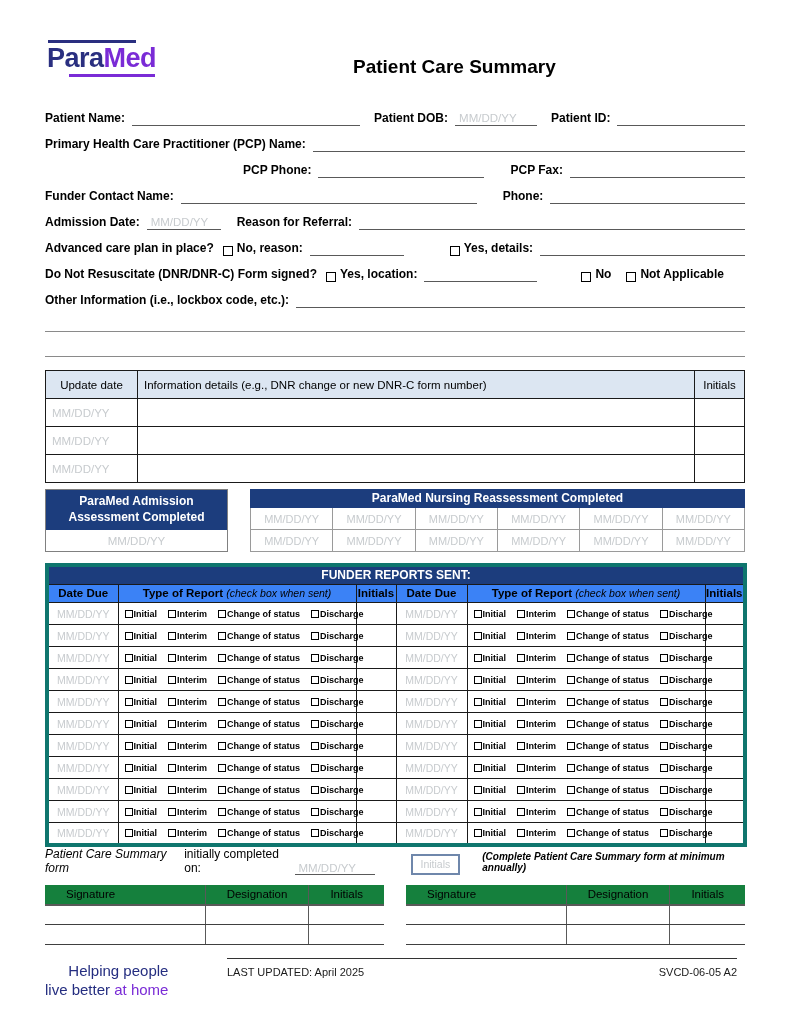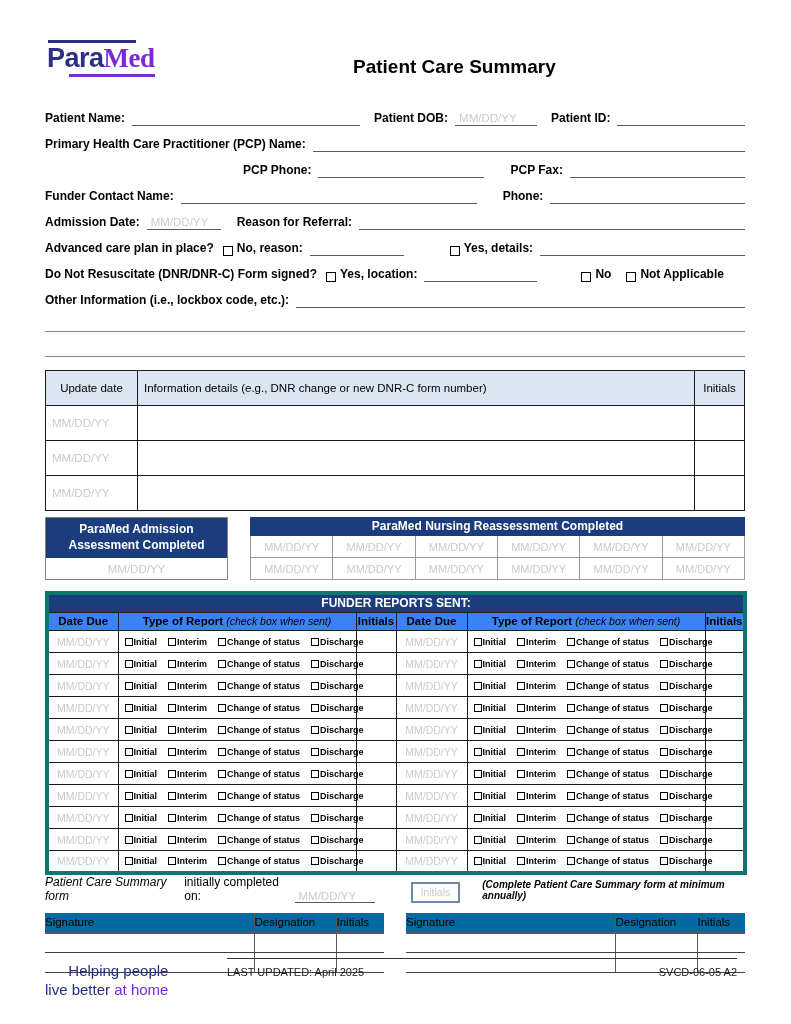--- a/index.html
+++ b/index.html
@@ -7,42 +7,42 @@
   body { width:791px; height:1024px; font-family:"Liberation Sans", sans-serif; color:#000; }
   .page { position:relative; width:791px; height:1024px; overflow:hidden; }
   .content { position:absolute; left:45px; top:0; width:700px; }
 
   
   .hdr { position:relative; height:100px; }
   .logo { position:absolute; left:2px; top:40px; }
   .logo-line-top { width:88px; height:3px; background:#2a2f80; margin-left:1px; }
   .logo-text { font-size:27px; font-weight:bold; letter-spacing:-0.5px; line-height:1.1; margin-top:1px; }
   .logo-text .navy { color:#2a2f80; }
-  .logo-text .purple { color:#7a2bd6;font-family:Liberation Serif, serif; }
+  .logo-text .purple { color:#7a2bd6; }
   .logo-line-bottom { width:86px; height:3px; background:#7a2bd6; margin-left:22px; margin-top:0px; }
   .title { position:absolute; left:308px; top:56px; margin:0; font-size:19px; font-weight:bold; color:#000; }
 
   
   .fields { margin-top:12px; }
   .frow { display:flex; align-items:flex-end; margin-bottom:12px; font-size:12px; line-height:1.15; }
   .lbl { font-weight:bold; white-space:nowrap; }
   .line { border-bottom:1px solid #595959; height:14px; margin-left:7px; }
   .grow { flex:1; }
   .ph { color:#c7cbce; }
   .phtext { color:#c7cbce; font-size:11.5px; padding-left:4px; }
   .cb { display:inline-block; width:10px; height:10px; border:1px solid #000; margin-right:4px; vertical-align:-1px; background:#fff; }
 
   .cont-line { border-bottom:1px solid #8a8a8a; height:1px; }
   .cont-line.one { margin-top:23px; }
   .cont-line.two { margin-top:24px; }
 
   
   table { border-collapse:collapse; }
   .update-table { width:700px; margin-top:13px; border:1.5px solid #1a1a1a; }
-  .update-table th, .update-table td { border:1px solid #1a1a1a; font-size:11.5px; font-weight:normal; text-align:left; padding:2px 6px; height:35px; }
+  .update-table th, .update-table td { border:1px solid #1a1a1a; font-size:11.5px; font-weight:normal; text-align:left; padding:2px 6px; height:28px; }
   .update-table th { background:#dce6f2; }
   .update-table th.c, .update-table td.c { text-align:center; }
   .update-table td.ph { font-size:11.5px; }
 
   
   .assess-row { display:flex; margin-top:6px; }
   .admission-box { width:183px; border:1px solid #808080; }
   .admission-hd { background:#1c3d7d; color:#fff; font-weight:bold; font-size:12px; text-align:center; padding:4px 2px 5px; line-height:1.3; }
   .admission-date { text-align:center; font-size:11.5px; padding:5px 0 4px; }
   .nursing-table { width:495px; margin-left:22px; }
@@ -65,21 +65,21 @@
   
   .completion { display:flex; align-items:flex-end; font-size:12px; }
   .it { font-style:italic; }
   .comp-date { width:88px; margin-left:6px; border-bottom:1px solid #595959; height:14px; }
   .init-box { margin-left:36px; border:2px solid #6f87ab; font-size:10.5px; padding:2px 8px 3px; color:#c7cbce; }
   .comp-note { margin-left:22px; font-size:10px; font-weight:bold; font-style:italic; padding-bottom:2px; }
 
   
   .sig-row { display:flex; margin-top:10px; gap:22px; }
   .sig-table { flex:1; }
-  .sig-table th { background:#0369a1; font-size:11.5px; font-weight:normal; text-align:left; padding:3px 0 4px; border-bottom:2px solid #595959; }
+  .sig-table th { background:#15803d; font-size:11.5px; font-weight:normal; text-align:left; padding:3px 21px 4px; border-bottom:2px solid #595959; }
   .sig-table th + th, .sig-table td + td { border-left:1px solid #595959; }
   .sig-table td { border-bottom:1px solid #404040; height:20px; }
   .sig-table .w-des { width:82px; }
   .sig-table .w-ini { width:48px; }
 
   
   .footer { position:absolute; left:45px; top:958px; width:700px; }
   .tagline { position:absolute; left:0; top:4px; font-size:15px; font-weight:normal; color:#252e80; line-height:1.25;text-align:right; }
   .tagline .purple { color:#7a2bd6; }
   .foot-mid { position:absolute; left:182px; right:8px; top:0; }

